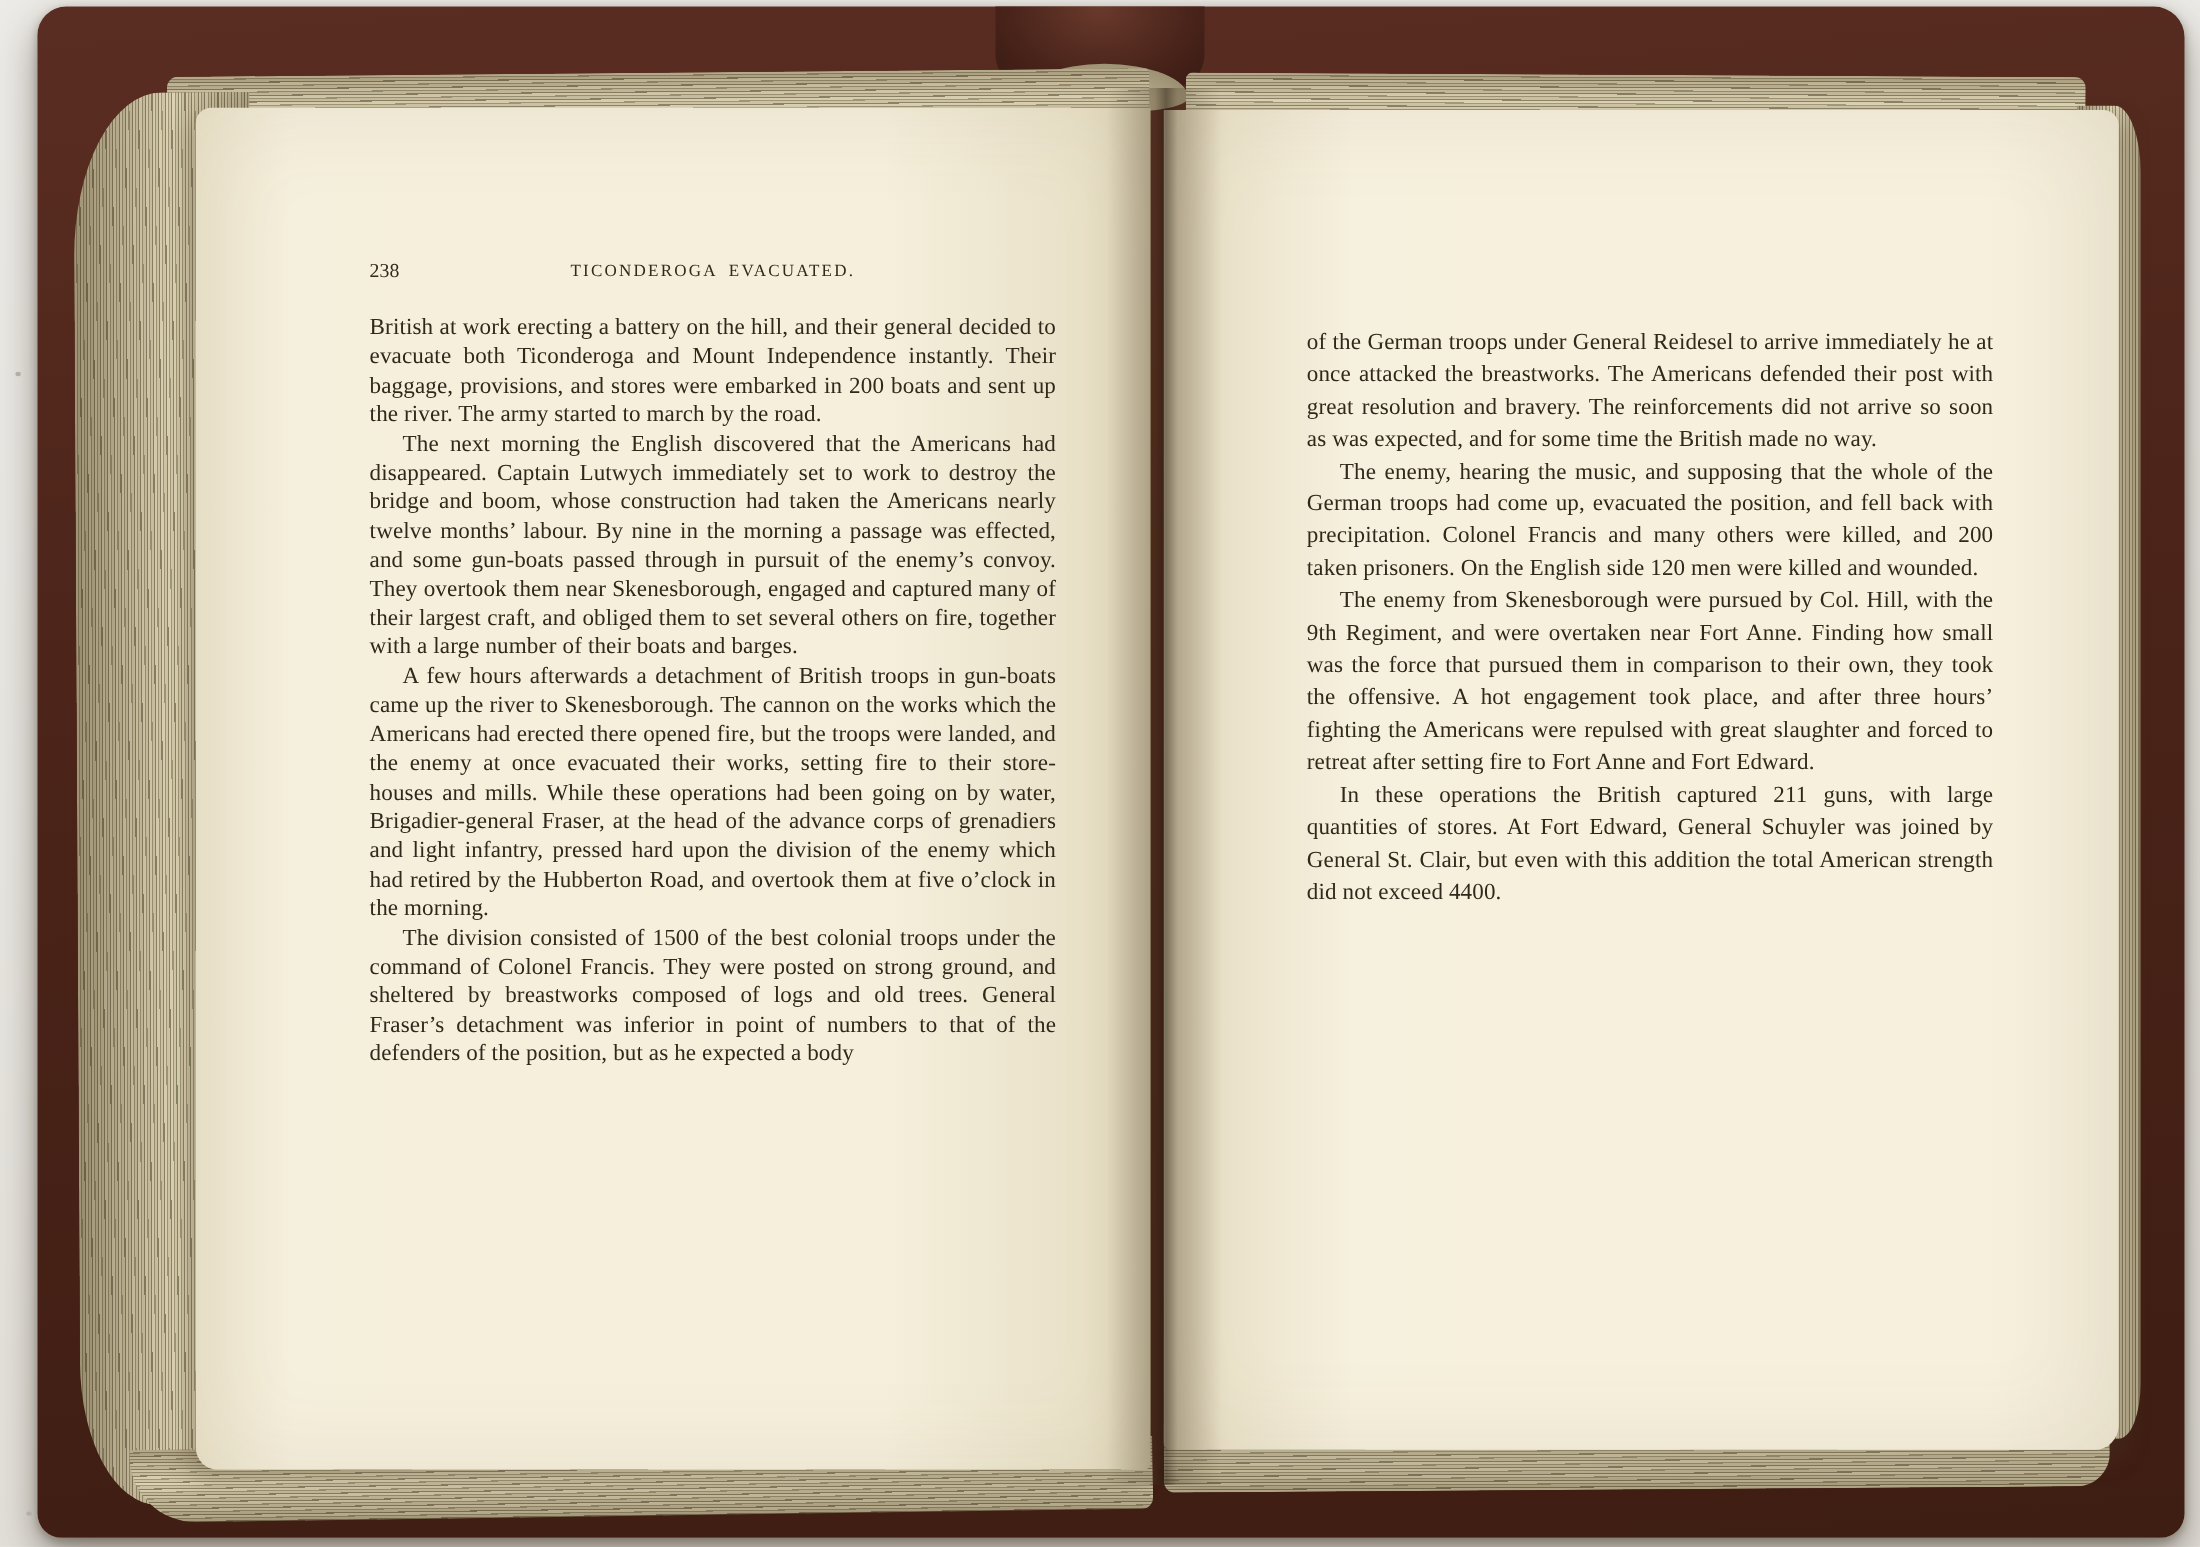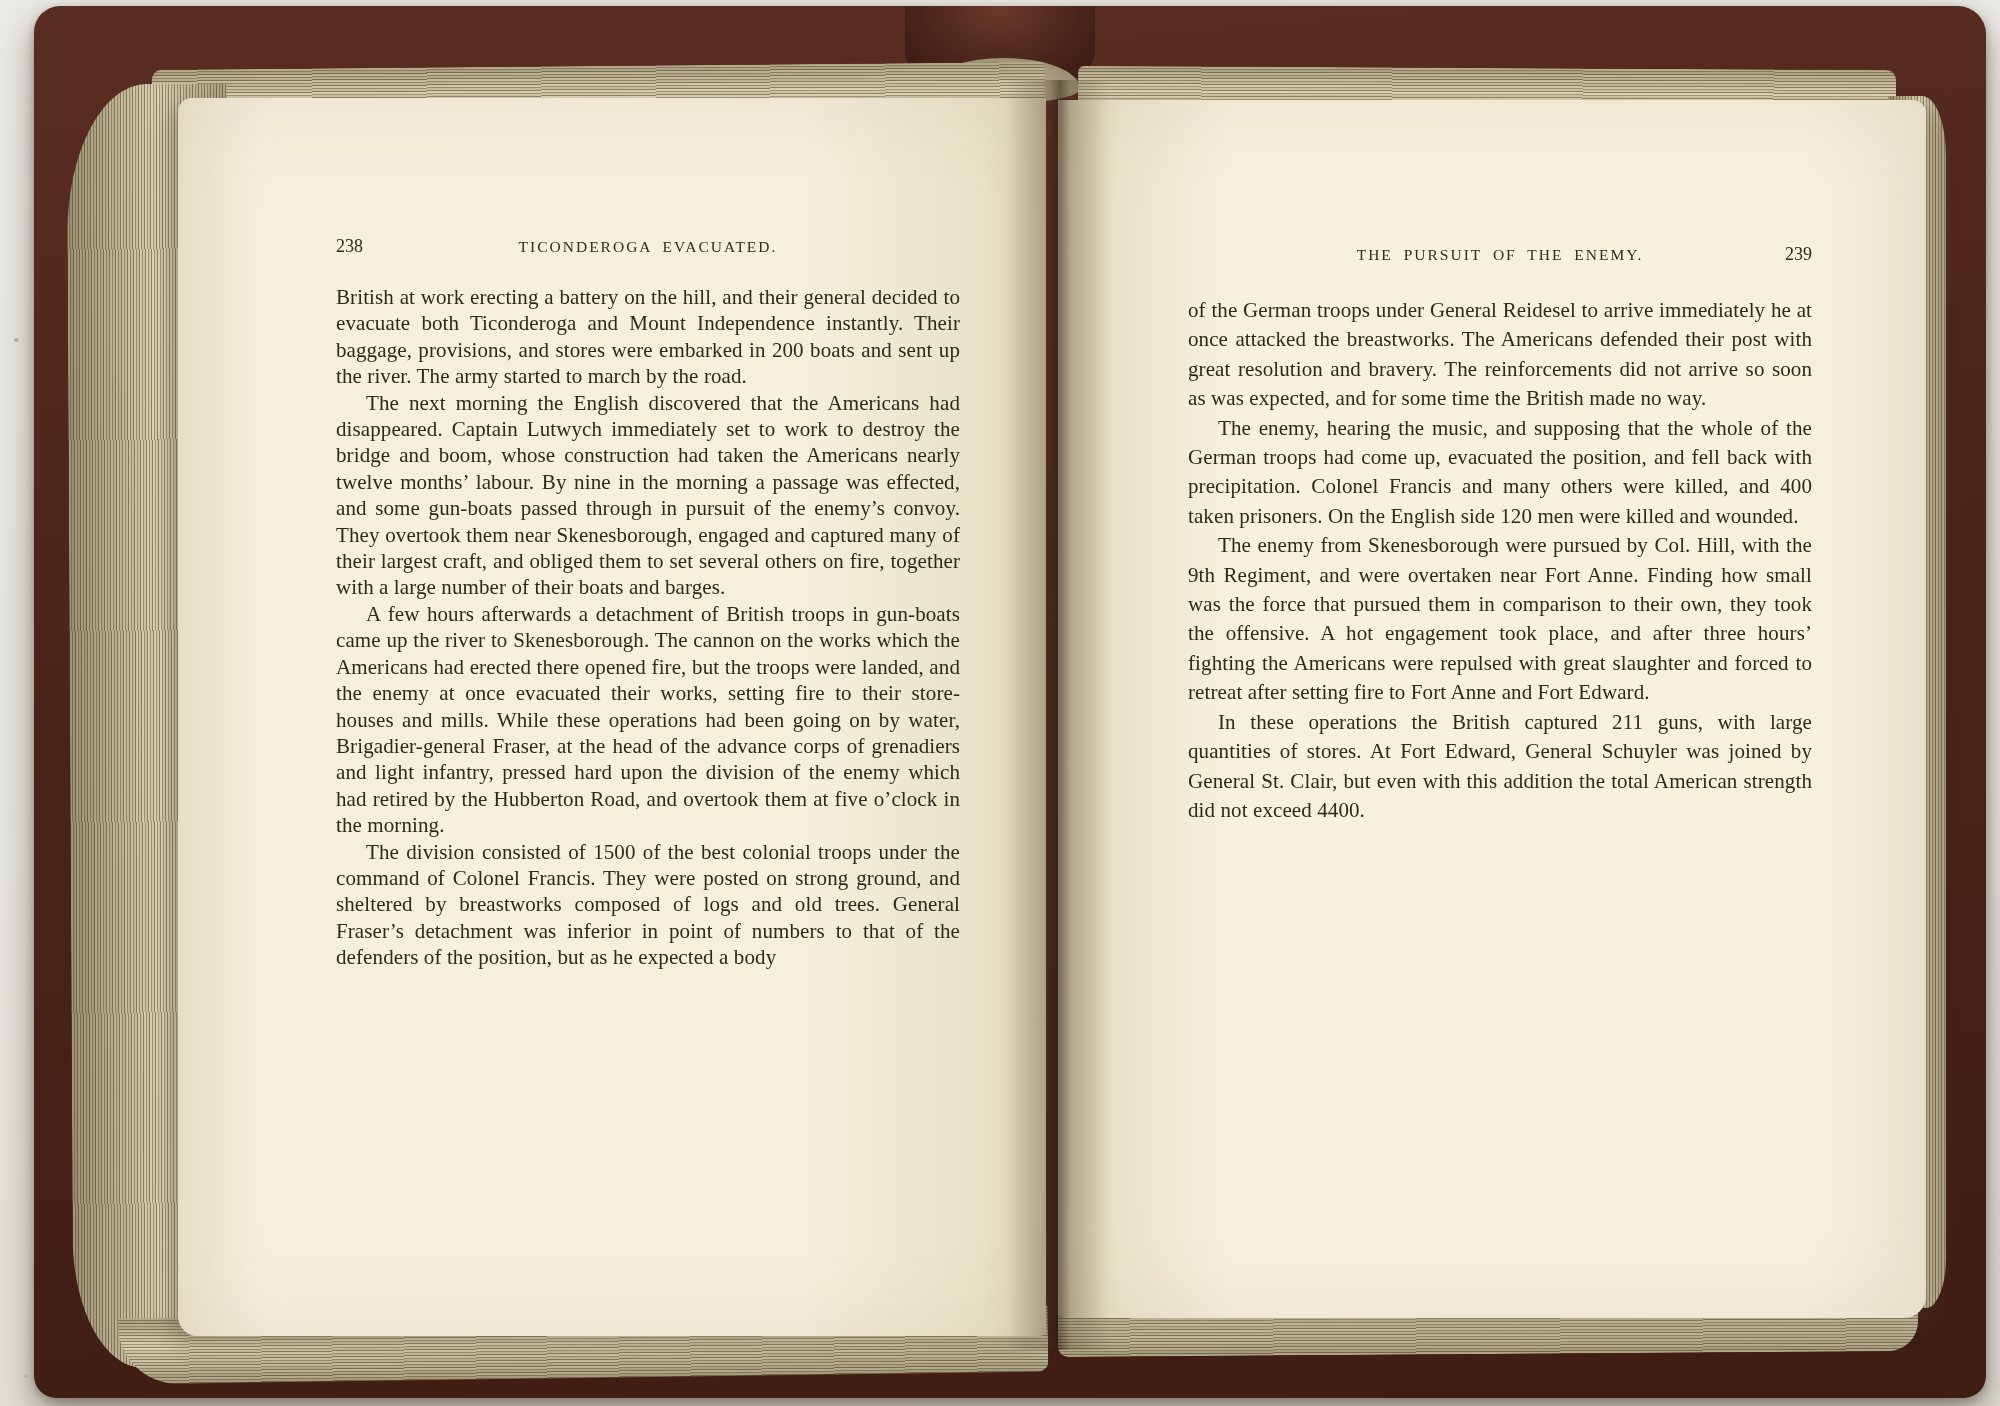--- a/index.html
+++ b/index.html
@@ -104,27 +104,23 @@
       </div>
       <div class="body-text body-left">
         <p class="para no-indent">British at work erecting a battery on the hill, and their general decided to evacuate both Ticonderoga and Mount Independence instantly.  Their baggage, provisions, and stores were embarked in 200 boats and sent up the river. The army started to march by the road.</p>
         <p class="para">The next morning the English discovered that the Americans had disappeared.  Captain Lutwych immediately set to work to destroy the bridge and boom, whose construction had taken the Americans nearly twelve months’ labour.  By nine in the morning a passage was effected, and some gun-boats passed through in pursuit of the enemy’s convoy.  They overtook them near Skenesborough, engaged and captured many of their largest craft, and obliged them to set several others on fire, together with a large number of their boats and barges.</p>
         <p class="para">A few hours afterwards a detachment of British troops in gun-boats came up the river to Skenesborough.  The cannon on the works which the Americans had erected there opened fire, but the troops were landed, and the enemy at once evacuated their works, setting fire to their store-houses and mills.  While these operations had been going on by water, Brigadier-general Fraser, at the head of the advance corps of grenadiers and light infantry, pressed hard upon the division of the enemy which had retired by the Hubberton Road, and overtook them at five o’clock in the morning.</p>
         <p class="para">The division consisted of 1500 of the best colonial troops under the command of Colonel Francis.  They were posted on strong ground, and sheltered by breastworks composed of logs and old trees.  General Fraser’s detachment was inferior in point of numbers to that of the defenders of the position, but as he expected a body</p>
       </div>
     </div>
 
     <div class="page page-right">
-      <div class="header header-right">
-        <span class="running-head">THE PURSUIT OF THE ENEMY.</span>
-        <span class="pagenum pagenum-right">239</span>
-      </div>
       <div class="body-text body-right">
         <p class="para no-indent">of the German troops under General Reidesel to arrive immediately he at once attacked the breastworks.  The Americans defended their post with great resolution and bravery.  The reinforcements did not arrive so soon as was expected, and for some time the British made no way.</p>
-        <p class="para">The enemy, hearing the music, and supposing that the whole of the German troops had come up, evacuated the position, and fell back with precipitation.  Colonel Francis and many others were killed, and 400 taken prisoners.  On the English side 120 men were killed and wounded.</p>
+        <p class="para">The enemy, hearing the music, and supposing that the whole of the German troops had come up, evacuated the position, and fell back with precipitation.  Colonel Francis and many others were killed, and 200 taken prisoners.  On the English side 120 men were killed and wounded.</p>
         <p class="para">The enemy from Skenesborough were pursued by Col. Hill, with the 9th Regiment, and were overtaken near Fort Anne.  Finding how small was the force that pursued them in comparison to their own, they took the offensive.  A hot engagement took place, and after three hours’ fighting the Americans were repulsed with great slaughter and forced to retreat after setting fire to Fort Anne and Fort Edward.</p>
         <p class="para">In these operations the British captured 211 guns, with large quantities of stores.  At Fort Edward, General Schuyler was joined by General St. Clair, but even with this addition the total American strength did not exceed 4400.</p>
       </div>
     </div>
 
     <div class="gutter"></div>
   </div>
 
   <div class="speck speck-1"></div>
   <div class="speck speck-2"></div>

